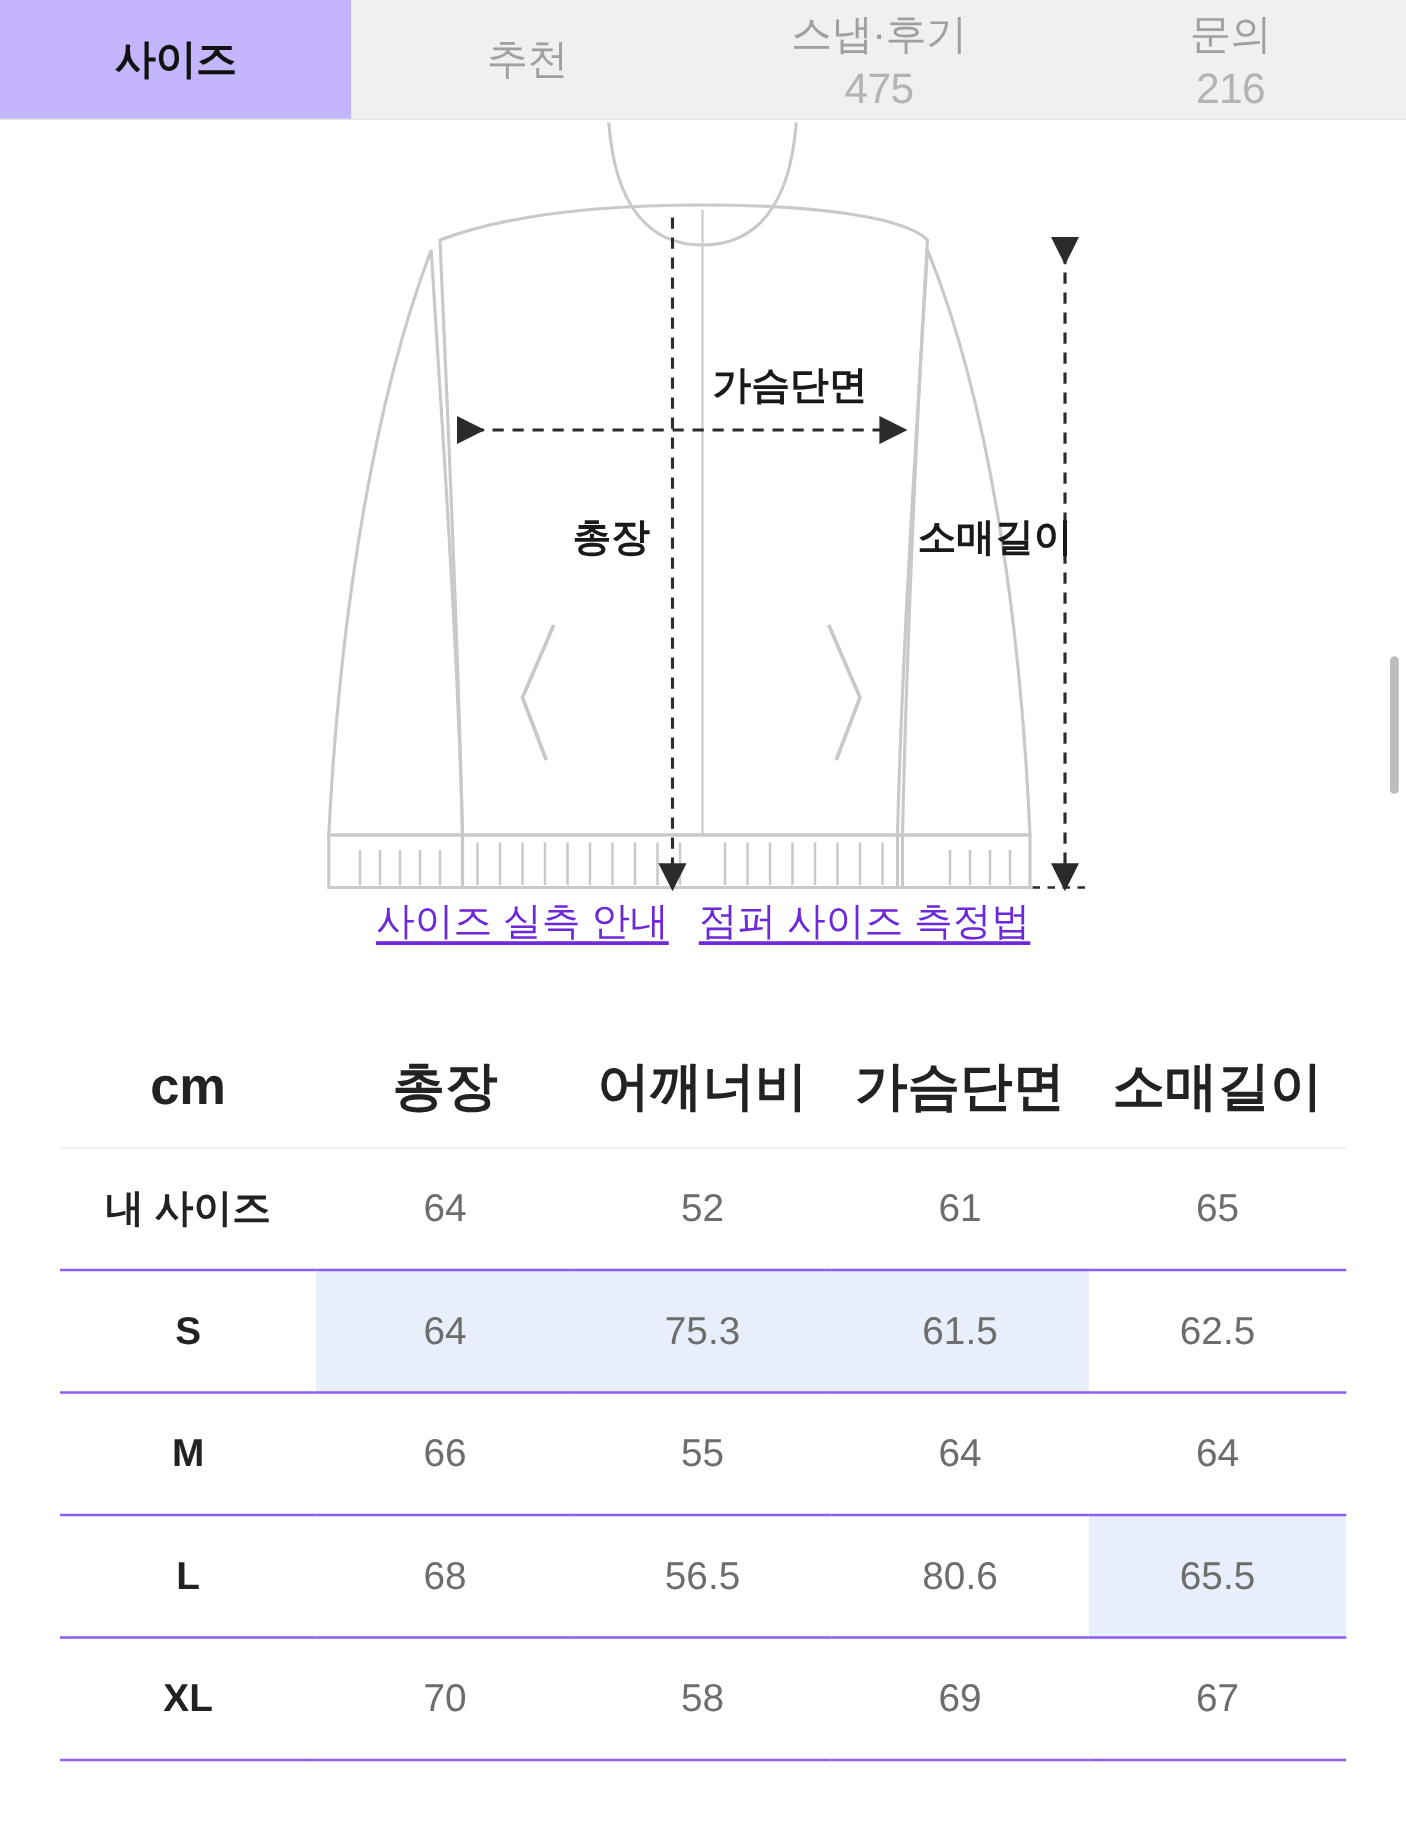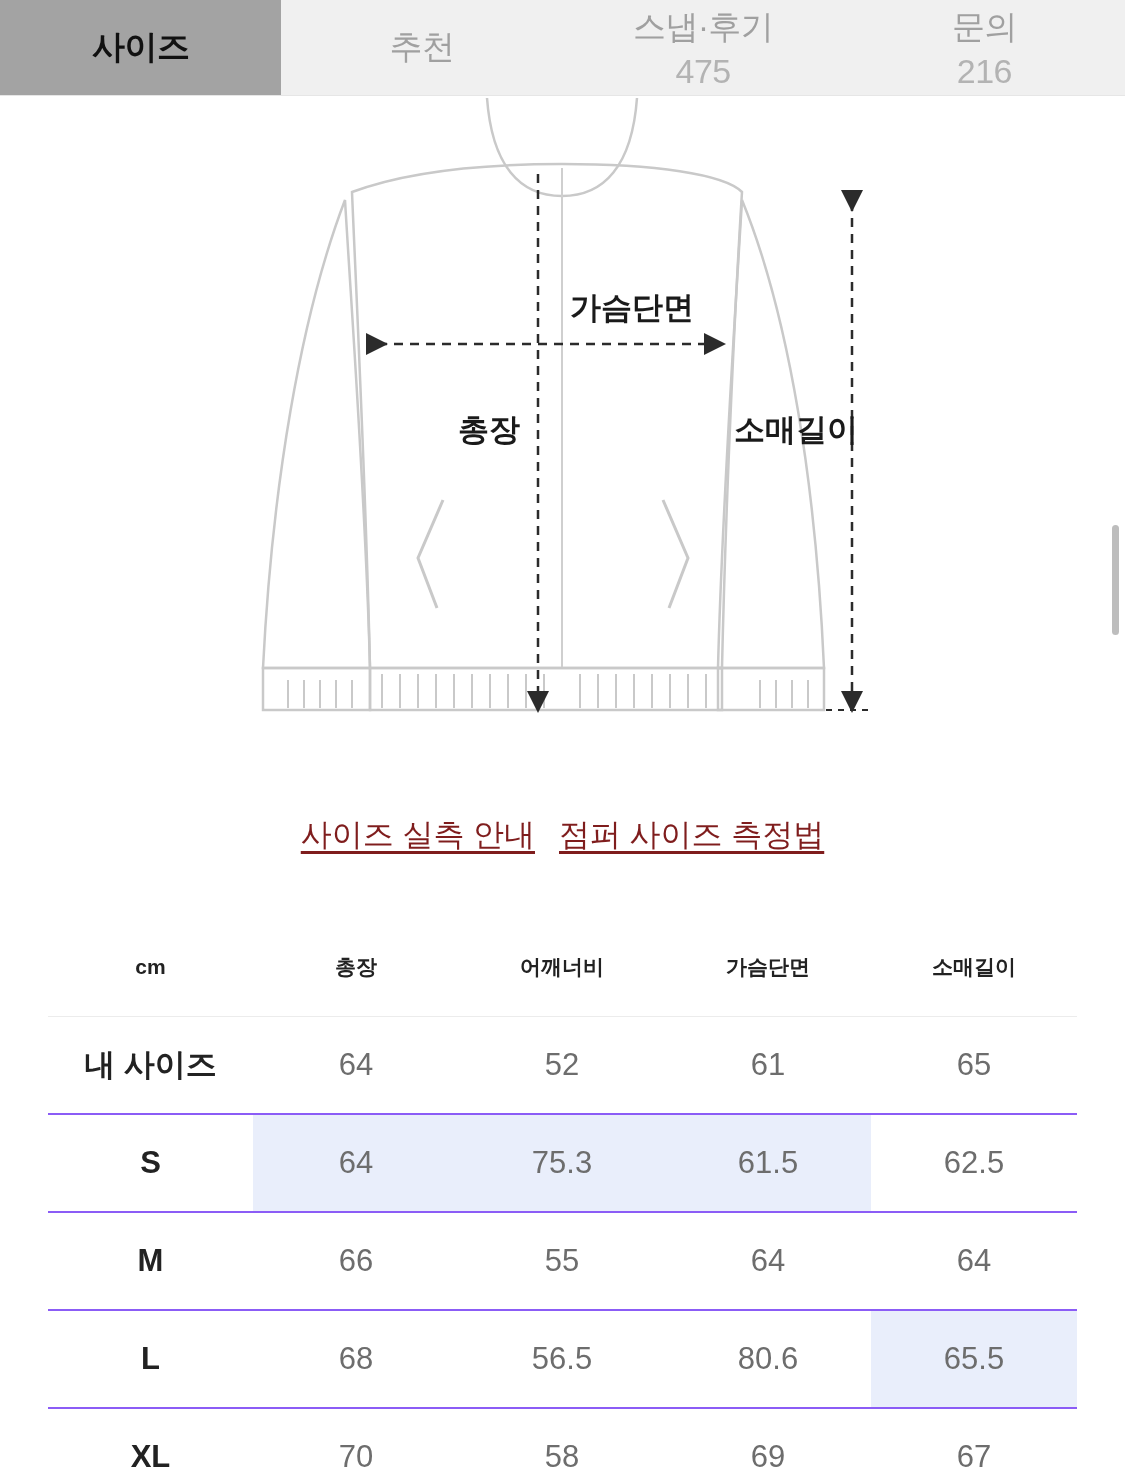--- a/index.html
+++ b/index.html
@@ -26,61 +26,60 @@
     justify-content: center;
     gap: 2px;
     background: #f0f0f0;
     color: #a0a0a0;
     font-size: 33px;
     letter-spacing: -0.5px;
     cursor: pointer;
   }
   .tab .count { font-size: 34px; color:#b3b3b3; }
   .tab.active {
-    background: #a3a3a3;
+    background: #c4b5fd;
     color: #111111;
     font-weight: bold;
   }
 
   
   .diagram-wrap {
     position: relative;
     height: 620px;
     width: 1125px;
     background: #fff;
   }
   .diagram-wrap svg { display:block; position:absolute; top:-8px; left:0; }
 
   
   .links {
     display: flex;
     justify-content: center;
     align-items: center;
     gap: 24px;
-    margin-top: 98px;
     font-size: 31px;
-    color: #7f1d1d;
+    color: #6d28d9;
   }
   .links span { text-decoration: underline; text-underline-offset: 6px; cursor: pointer; }
 
   
   .tbl-wrap { margin: 62px 48px 0 48px; }
   table { width: 1029px; border-collapse: collapse; table-layout: fixed; }
   col.c0 { width: 205px; }
   col.cn { width: 206px; }
   th, td {
     height: 98px;
     text-align: center;
     vertical-align: middle;
     font-size: 31px;
     color: #6d6d6d;
     font-weight: normal;
     border-bottom: 2px solid #8b5cf6;
   }
-  thead th { color: #222; font-weight: bold; font-size: 21px; border-bottom: 1px solid #ececec; }
+  thead th { color: #222; font-weight: bold; font-size: 42px; border-bottom: 1px solid #ececec; }
   tbody td.rowhead { color: #222; font-weight: bold; }
   td.hl { background: #e9eefb; }
 
   
   .scrollbar {
     position: absolute;
     right: 6px;
     top: 525px;
     width: 7px;
     height: 110px;

